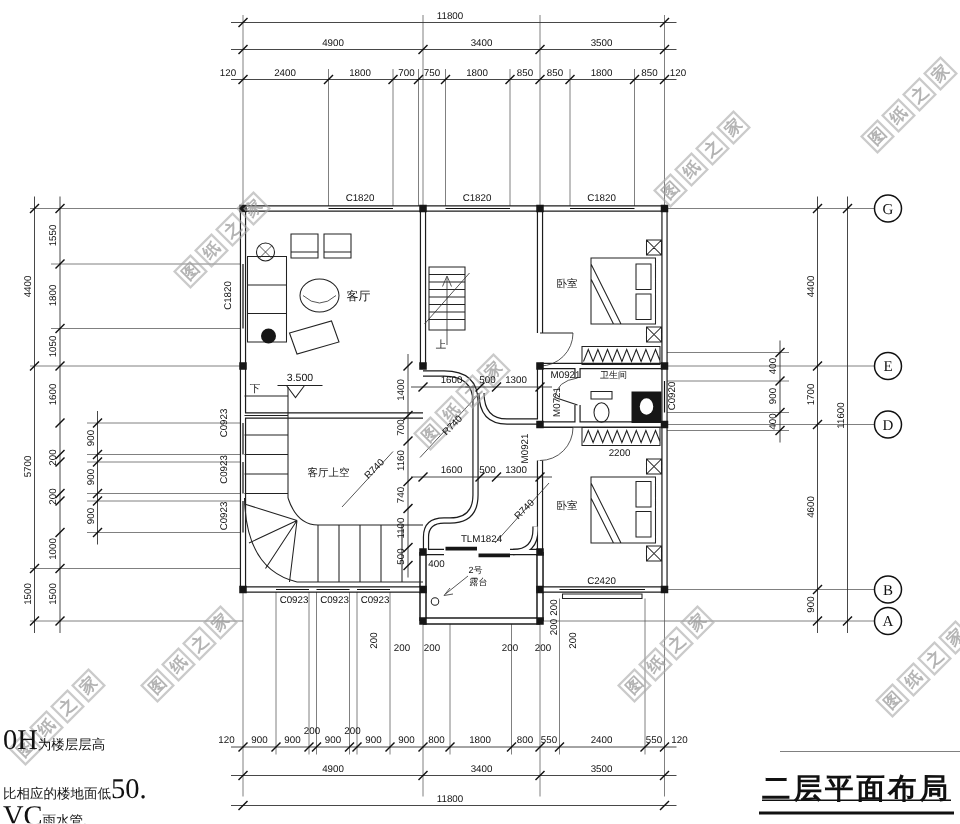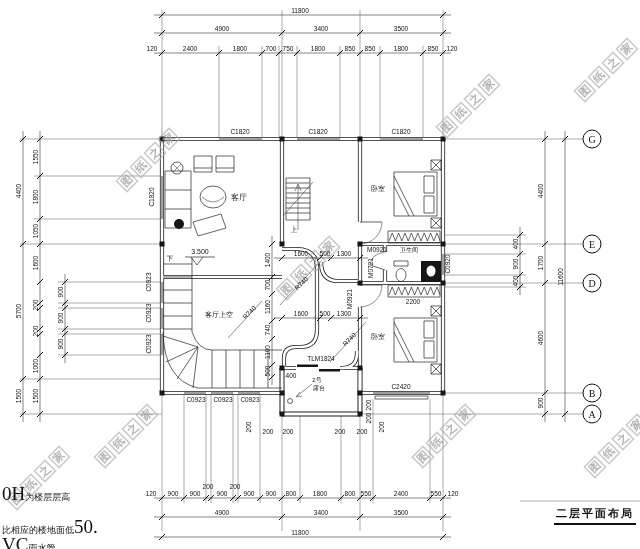--- a/index.html
+++ b/index.html
@@ -20,22 +20,22 @@
   .lbl{fill:#111;text-anchor:middle;font-family:"Liberation Sans",sans-serif;}
   .wm-box{fill:none;stroke:#a6a6a6;stroke-width:1.5;opacity:0.6;}
   .wm-ch{font-size:11px;font-weight:bold;fill:#9b9b9b;text-anchor:middle;opacity:0.75;
          font-family:"Liberation Sans",sans-serif;}
   .bubble{fill:none;stroke:#111;stroke-width:1;}
   .bubble-t{font-family:"Liberation Serif",serif;font-size:10px;fill:#111;text-anchor:middle;}
   .col{fill:#161616;}
   .notes{position:absolute;left:2px;color:#111;}
   .n-big{font-family:"Liberation Serif",serif;font-size:19px;}
   .n-sm{font-size:9px;margin-top:18px;}
-  #titleblock{position:absolute;right:4px;bottom:24px;font-size:11px;font-weight:bold;color:#111;
-              border-bottom:2px solid #111;padding:0 2px 2px 2px;letter-spacing:2px;}
+  #titleblock{position:absolute;right:4px;bottom:6px;font-size:19px;font-weight:bold;color:#111;
+              border-bottom:2px solid #111;padding:0 2px 2px 2px;letter-spacing:2px;text-decoration:underline;}
 </style>
 </head>
 <body>
 
 <div id="page">
   <svg width="640" height="549" viewBox="0 0 640 549">
 
     <g>
       <path class="ext" d="M162,10 V139 M282,10 V139 M360,10 V139 M443,10 V139 M219,46 V139 M262,46 V139 M279,46 V139 M297,46 V139 M340,46 V139 M380,46 V139 M423,46 V139"></path>
       <path class="ext" d="M162,393 V531 M282,414 V531 M360,414 V531 M443,393 V531 M184,393 V503 M206,393 V503 M211,393 V503 M233,393 V503 M238,393 V503 M260,393 V503 M300,414 V503 M341,414 V503 M373,399 V503 M430,399 V503"></path>

